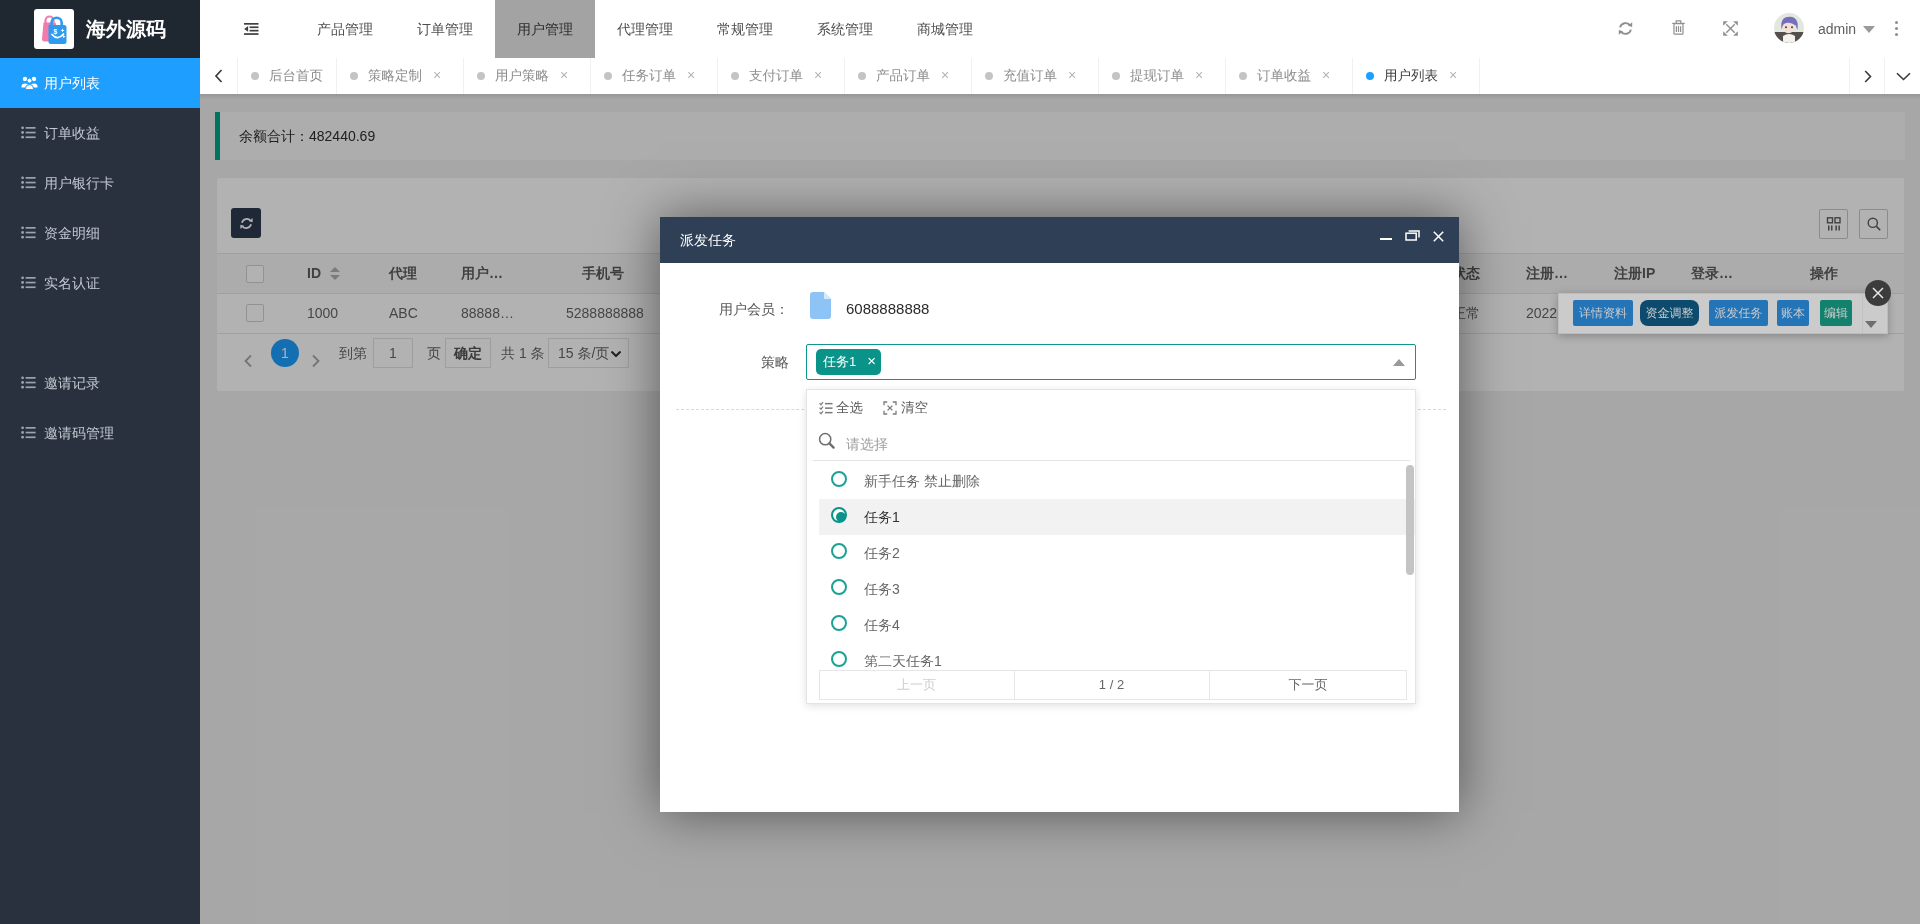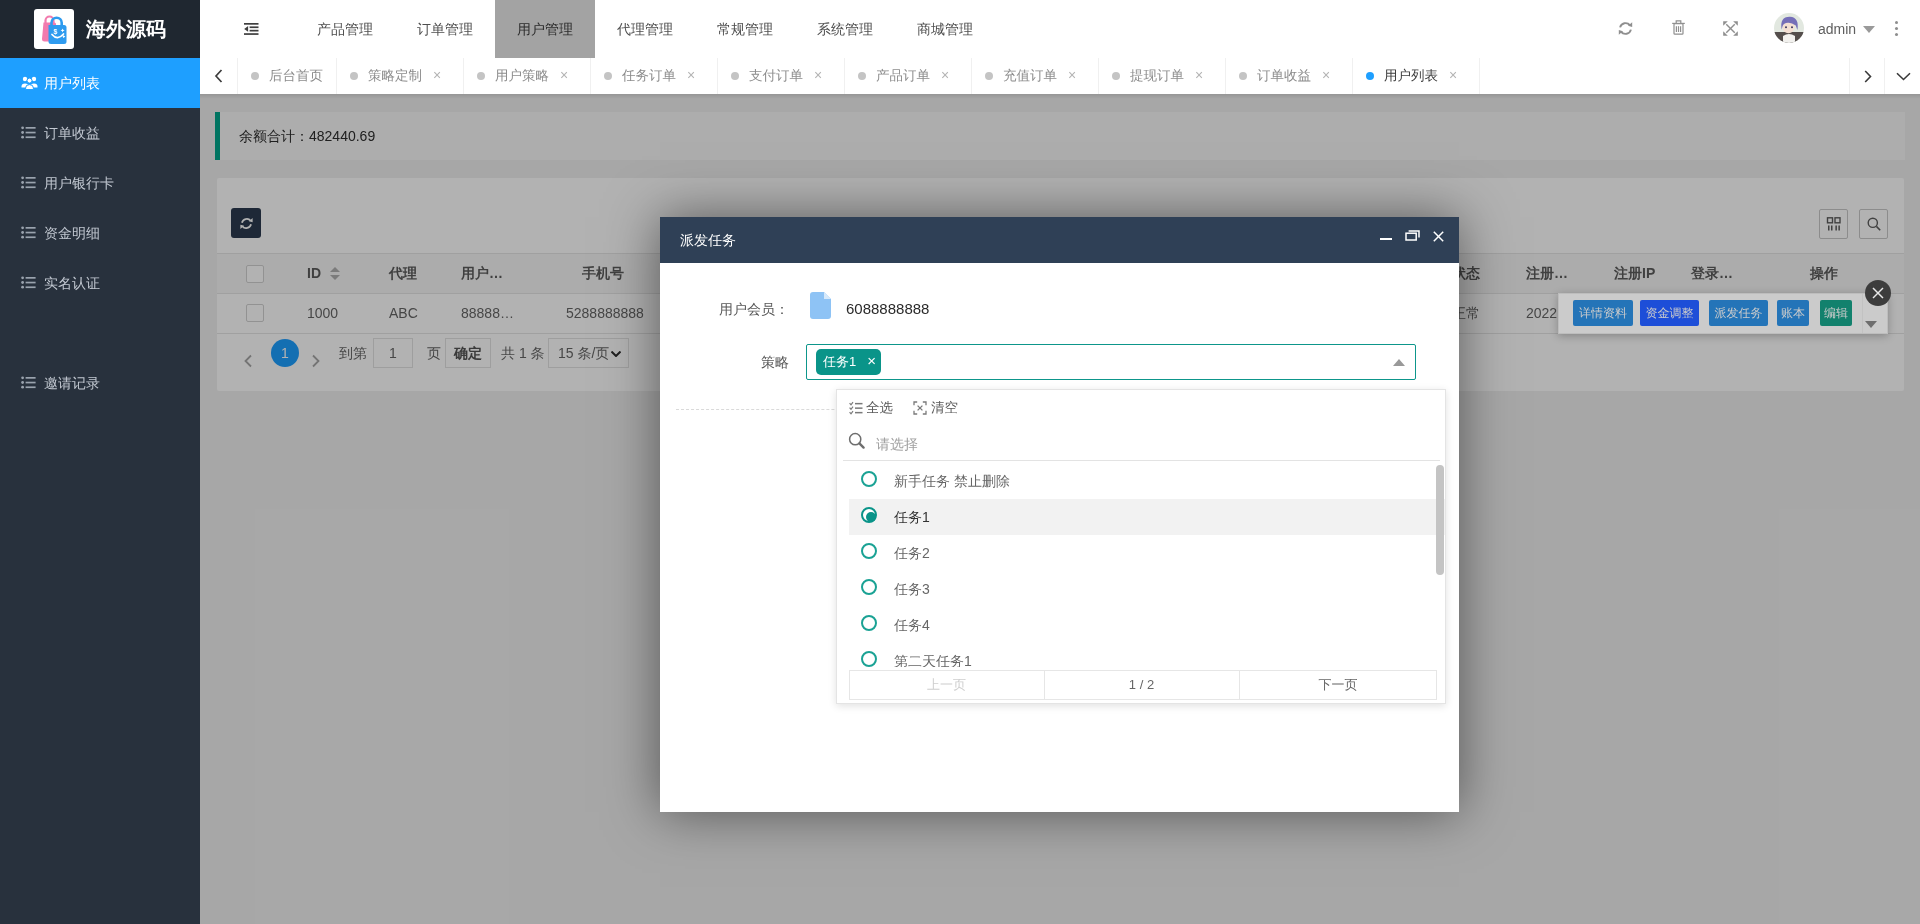--- a/index.html
+++ b/index.html
@@ -35,21 +35,21 @@
 #overlay { position:absolute; left:200px; top:94px; width:1720px; height:830px; background:rgba(0,0,0,0.30); z-index:50; }
 #popup { position:absolute; left:1558px; top:293px; width:330px; height:41px; background:#CBCBCB; border:1px solid #BDBDBD; box-shadow:0 2px 8px rgba(0,0,0,0.25); z-index:60; }
 .pbtn { position:absolute; top:6px; height:26px; line-height:26px; border-radius:2px; font-size:12px; color:#CBCBCB; text-align:center; }
 #xcircle { position:absolute; left:1865px; top:280px; width:26px; height:26px; border-radius:50%; background:#3C3C3C; z-index:61; }
 #modal { position:absolute; left:660px; top:217px; width:799px; height:595px; background:#fff; box-shadow:0 0 50px rgba(0,0,0,0.5); z-index:100; }
 #mtitle { position:absolute; left:0; top:0; width:799px; height:46px; background:#2F4056; }
 #mtitle span { position:absolute; left:20px; top:0; height:46px; line-height:46px; color:#fff; font-size:14px; }
 .mlbl { position:absolute; font-size:14px; color:#565656; white-space:nowrap; }
 #msel { position:absolute; left:146px; top:127px; width:610px; height:36px; border:1.5px solid #0D968B; border-radius:2px; background:#fff; }
 #mtag { position:absolute; left:9px; top:4px; width:65px; height:26px; background:#0A9489; border-radius:5px; color:#fff; font-size:13px; }
-#mdrop { position:absolute; left:146px; top:172px; width:610px; height:315px; background:#fff; border:1px solid #E4E4E4; box-shadow:0 2px 8px rgba(0,0,0,0.12); z-index:5;margin-left:30px; }
+#mdrop { position:absolute; left:146px; top:172px; width:610px; height:315px; background:#fff; border:1px solid #E4E4E4; box-shadow:0 2px 8px rgba(0,0,0,0.12); z-index:5; }
 .opt { position:absolute; left:12px; width:601px; height:36px; }
 .opt .ol { position:absolute; left:45px; top:0; height:36px; line-height:36px; font-size:14px; color:#666; }
 .radio { position:absolute; left:12px; top:8px; width:16px; height:16px; border:2px solid #1AA294; border-radius:50%; background:#fff; }
 .pcell { position:absolute; top:0; height:42px; line-height:30px; text-align:center; font-size:13px; color:#666; }
 #dash { position:absolute; left:16px; top:192px; width:770px; height:0; border-top:1px dashed #DADADA; }
 </style>
 </head>
 <body>
 
 <div id="side">
@@ -136,20 +136,33 @@
         <g fill="#9AA3AE">
           <circle cx="1.6" cy="1.8" r="1.4"></circle>
           <circle cx="1.6" cy="6.5" r="1.4"></circle>
           <circle cx="1.6" cy="11.2" r="1.4"></circle>
           <rect x="4.6" y="1" width="10" height="1.7"></rect>
           <rect x="4.6" y="5.7" width="10" height="1.7"></rect>
           <rect x="4.6" y="10.4" width="10" height="1.7"></rect>
         </g>
       </svg>
       <span class="txt">邀请记录</span>
+    </div>
+  <div class="mitem" style="top:408px;">
+      <svg width="15" height="13" viewBox="0 0 15 13">
+        <g fill="#9AA3AE">
+          <circle cx="1.6" cy="1.8" r="1.4"></circle>
+          <circle cx="1.6" cy="6.5" r="1.4"></circle>
+          <circle cx="1.6" cy="11.2" r="1.4"></circle>
+          <rect x="4.6" y="1" width="10" height="1.7"></rect>
+          <rect x="4.6" y="5.7" width="10" height="1.7"></rect>
+          <rect x="4.6" y="10.4" width="10" height="1.7"></rect>
+        </g>
+      </svg>
+      <span class="txt">邀请码管理</span>
     </div>
 </div>
 
 <div id="nav">
   <svg class="nicon" style="left:44px;top:23px;" width="15" height="12" viewBox="0 0 15 12">
     <g fill="#3F3F3F">
         <rect x="0" y="0" width="14.5" height="1.7"></rect>
         <rect x="5.6" y="3.4" width="8.9" height="1.7"></rect>
         <rect x="5.6" y="6.8" width="8.9" height="1.7"></rect>
         <rect x="0" y="10.2" width="14.5" height="1.7"></rect>
@@ -355,21 +368,21 @@
     <svg style="position:absolute;right:7px;top:12px;" width="10" height="6" viewBox="0 0 10 6">
         <path d="M0.5 0.5 L5 5 L9.5 0.5" fill="none" stroke="#2E2E2E" stroke-width="2"></path>
       </svg>
   </div>
 </div>
 
 <div id="overlay"></div>
 
 <div id="popup">
   <div class="pbtn" style="left:14px;width:60px;background:#2474B8;">详情资料</div>
-  <div class="pbtn" style="left:81px;width:59px;background:#1d4ed8;">资金调整</div>
+  <div class="pbtn" style="left:81px;width:59px;background:#0c4a6e;border-radius:8px;">资金调整</div>
   <div class="pbtn" style="left:150px;width:59px;background:#2474B8;">派发任务</div>
   <div class="pbtn" style="left:218px;width:32px;background:#2474B8;">账本</div>
   <div class="pbtn" style="left:261px;width:32px;background:#12816D;">编辑</div>
   <div style="position:absolute;left:303px;top:0;width:1px;height:39px;background:#C2C2C2;"></div>
   <div style="position:absolute;left:306px;top:27px;width:0;height:0;border-left:6px solid transparent;border-right:6px solid transparent;border-top:7px solid #6E6E6E;"></div>
 </div>
 <div id="xcircle">
   <svg style="position:absolute;left:7px;top:7px;" width="12" height="12" viewBox="0 0 12 12">
       <g stroke="#E8E8E8" stroke-width="1.5">
         <line x1="1" y1="1" x2="11" y2="11"></line>

